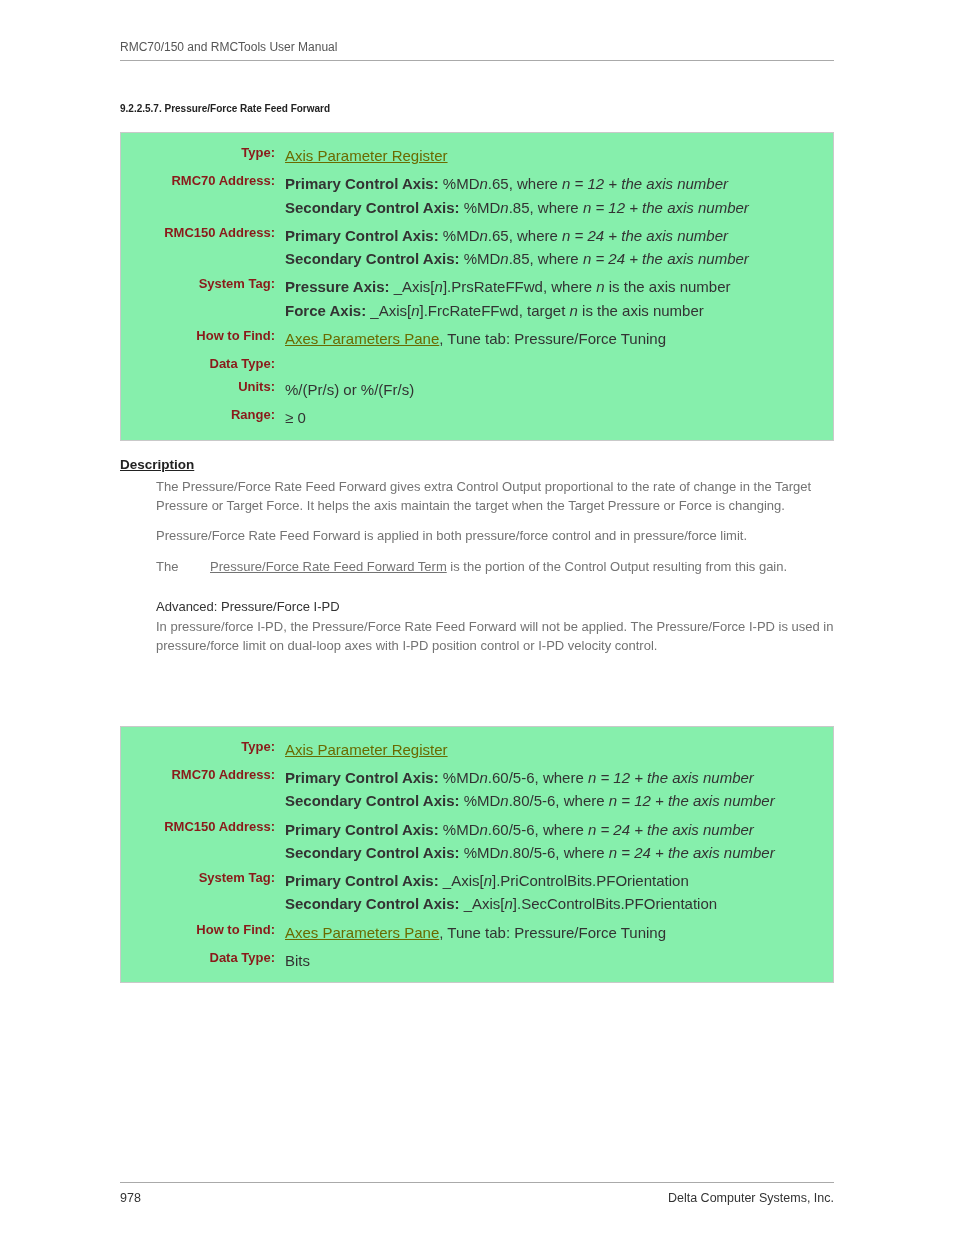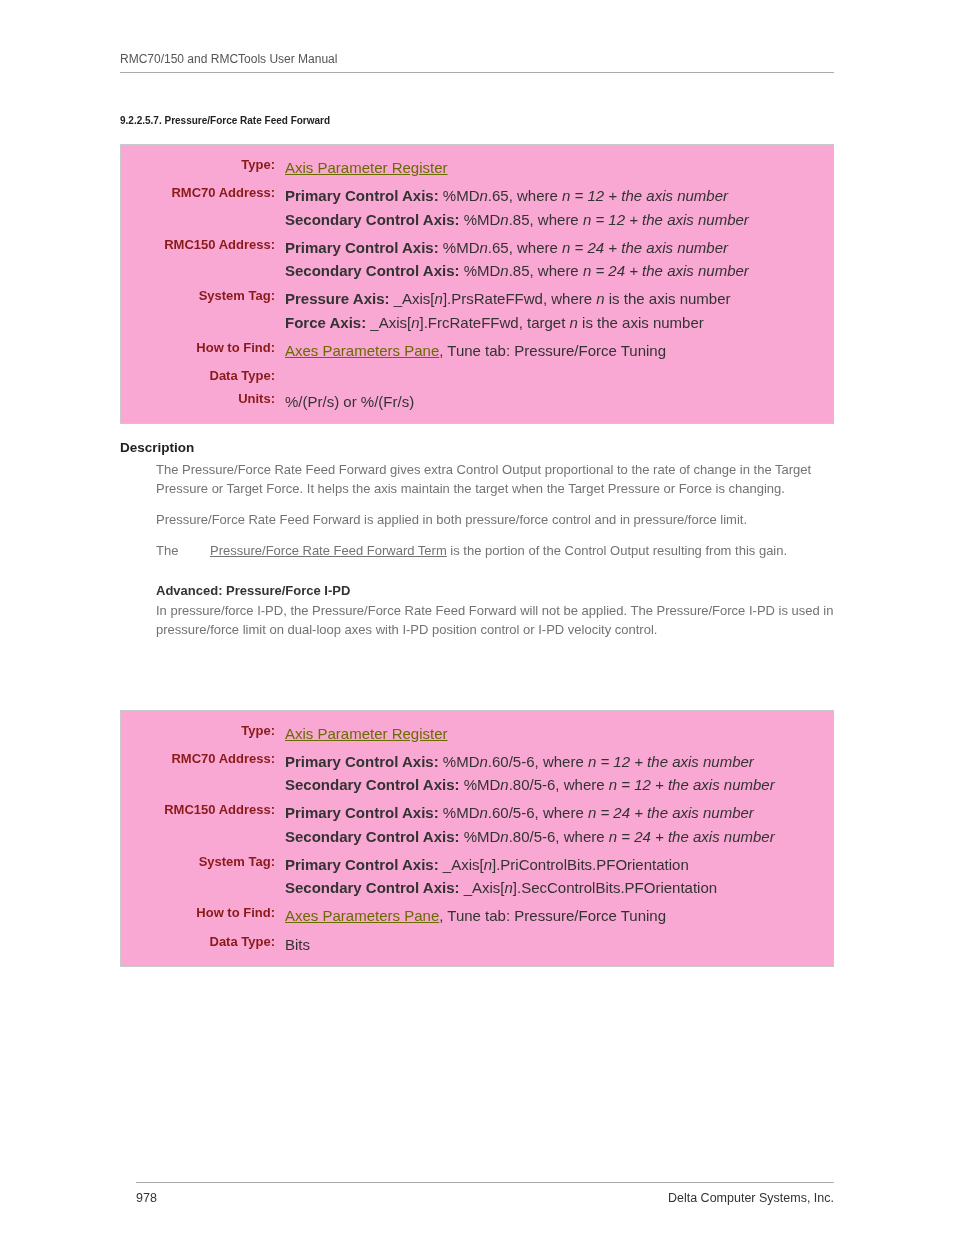--- a/index.html
+++ b/index.html
@@ -7,40 +7,40 @@
     padding: 0;
     background: #fff;
     font-family: Verdana, Geneva, sans-serif;
     font-size: 13px;
     color: #333;
   }
   .page {
     width: 954px;
     min-height: 1235px;
     box-sizing: border-box;
-    padding: 52px 120px 10px 120px;
+    padding: 40px 120px 10px 120px;
     position: relative;
   }
   .header-line {
     font-size: 12px;
     color: #555;
     padding-bottom: 6px;
     border-bottom: 1px solid #aaa;
     margin-bottom: 42px;
   }
   .section-heading {
     font-weight: bold;
     font-size: 10px;
     color: #222;
     margin: 0 0 18px 0;
   }
   .param-table {
     width: 100%;
     border: 1px solid #c9c9c9;
-    background: #f9a8d4;
+    background: #86efac;
     box-sizing: border-box;
     padding: 8px 12px 8px 0;
     margin-bottom: 16px;
   }
   .prow {
     display: flex;
     align-items: flex-start;
     margin-bottom: 2px;
   }
   .plabel {
@@ -64,38 +64,39 @@
   .pval .ital { font-style: italic; }
   .link {
     color: #6a6a00;
     text-decoration: underline;
   }
   .subhead {
     font-weight: bold;
     font-size: 13.5px;
     margin: 0 0 6px 0;
     color: #222;
+    text-decoration: underline;
   }
   .desc-block {
     margin-left: 36px;
     margin-bottom: 70px;
   }
   .desc-block p {
     margin: 0 0 12px 0;
     line-height: 1.45;
     color: #737373;
   }
   .adv-head {
-    font-weight: bold;
+    font-weight: normal;
     margin: 22px 0 4px 0;
   }
   .footer {
     position: absolute;
     bottom: 30px;
-    left: 136px;
+    left: 120px;
     right: 120px;
     border-top: 1px solid #aaa;
     padding-top: 8px;
     font-size: 12.5px;
     color: #333;
     display: flex;
     justify-content: space-between;
   }
 </style>
 </head>
@@ -145,20 +146,24 @@
 
     <div class="prow">
       <div class="plabel">Data Type:</div>
     </div>
 
     <div class="prow">
       <div class="plabel">Units:</div>
       <div class="pval">%/(Pr/s) or %/(Fr/s)</div>
     </div>
 
+    <div class="prow">
+      <div class="plabel">Range:</div>
+      <div class="pval">≥ 0</div>
+    </div>
 
   </div>
 
   <div class="subhead">Description</div>
   <div class="desc-block">
     <p>The Pressure/Force Rate Feed Forward gives extra Control Output proportional to the rate of change in the Target Pressure or Target Force. It helps the axis maintain the target when the Target Pressure or Force is changing.</p>
     <p>Pressure/Force Rate Feed Forward is applied in both pressure/force control and in pressure/force limit.</p>
     <p><span>The </span><span style="text-decoration: underline; margin-left: 28px;">Pressure/Force Rate Feed Forward Term</span><span> is the portion of the Control Output resulting from this gain.</span></p>
     <div class="adv-head">Advanced: Pressure/Force I-PD</div>
     <p>In pressure/force I-PD, the Pressure/Force Rate Feed Forward will not be applied. The Pressure/Force I-PD is used in pressure/force limit on dual-loop axes with I-PD position control or I-PD velocity control.</p>

